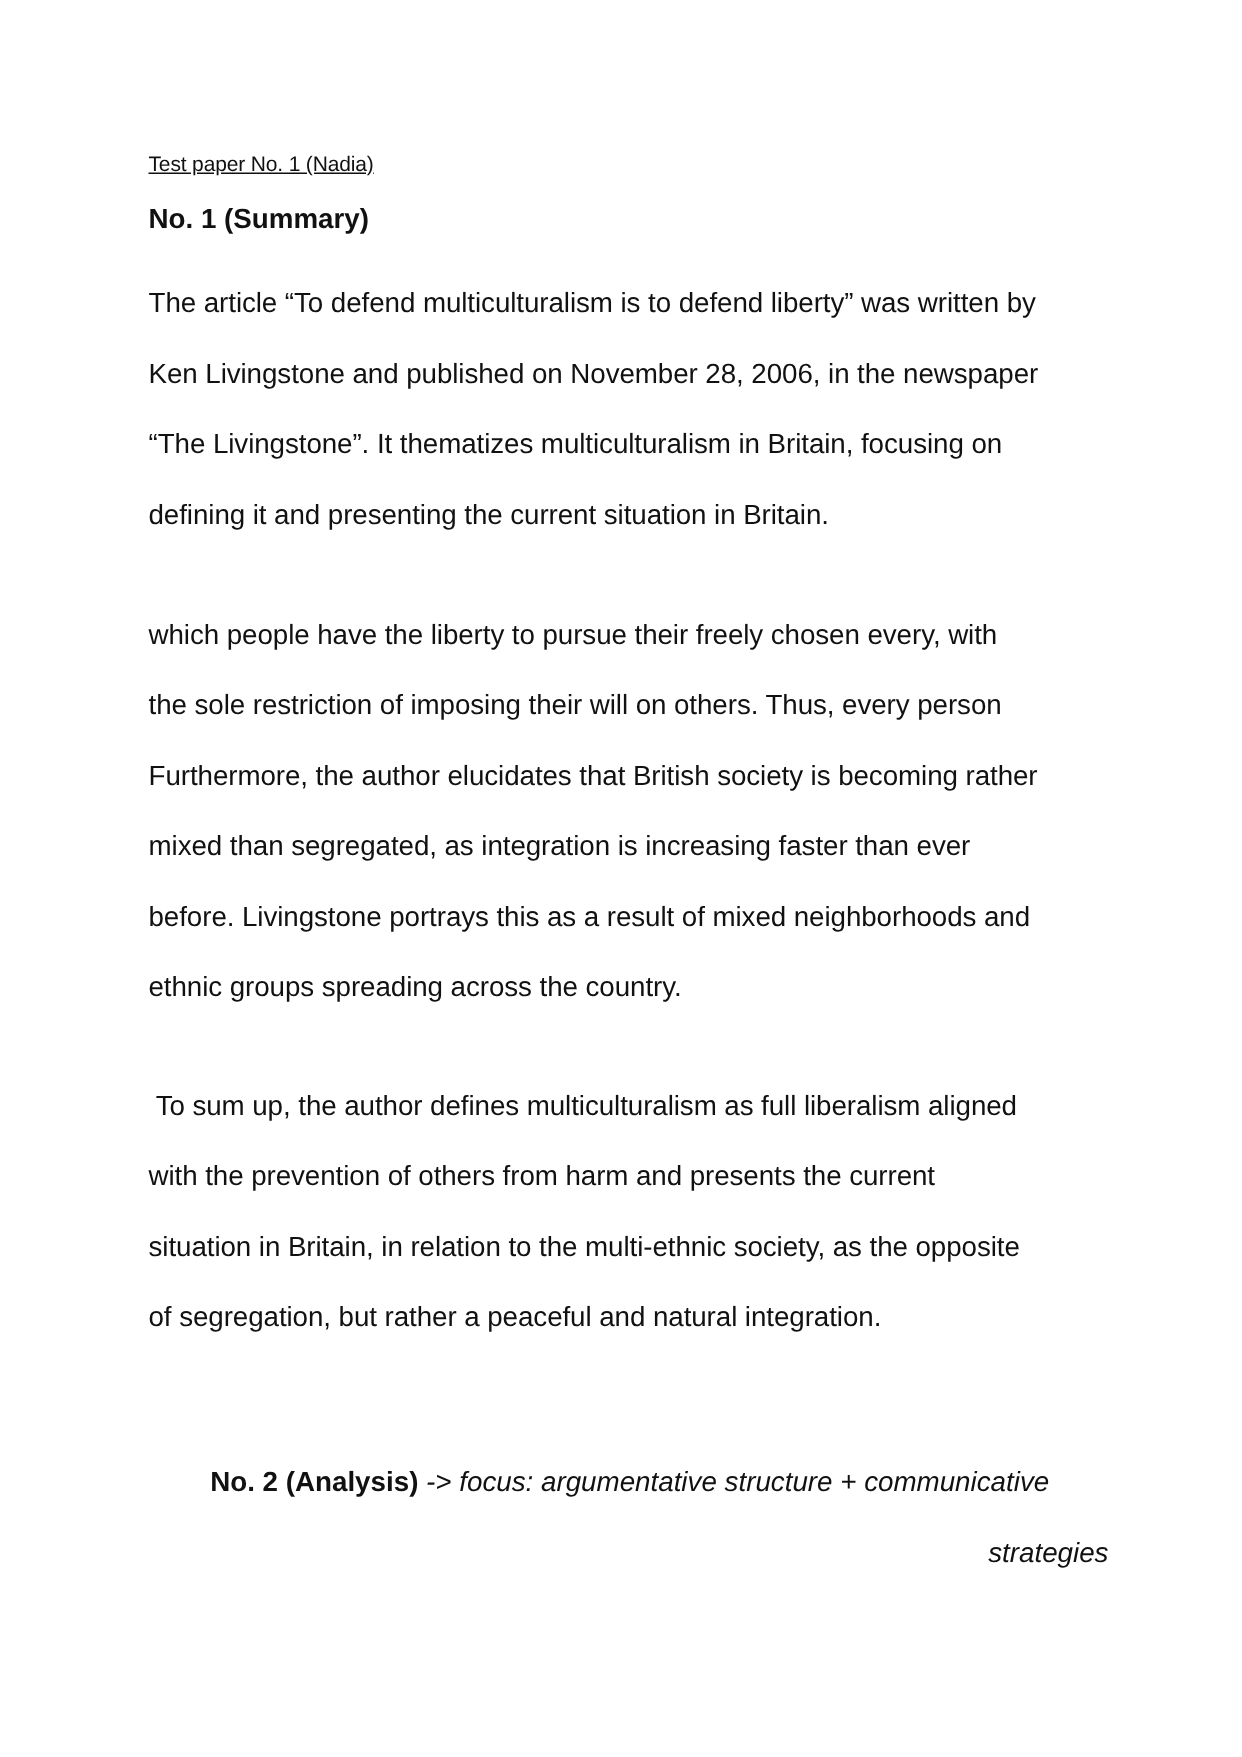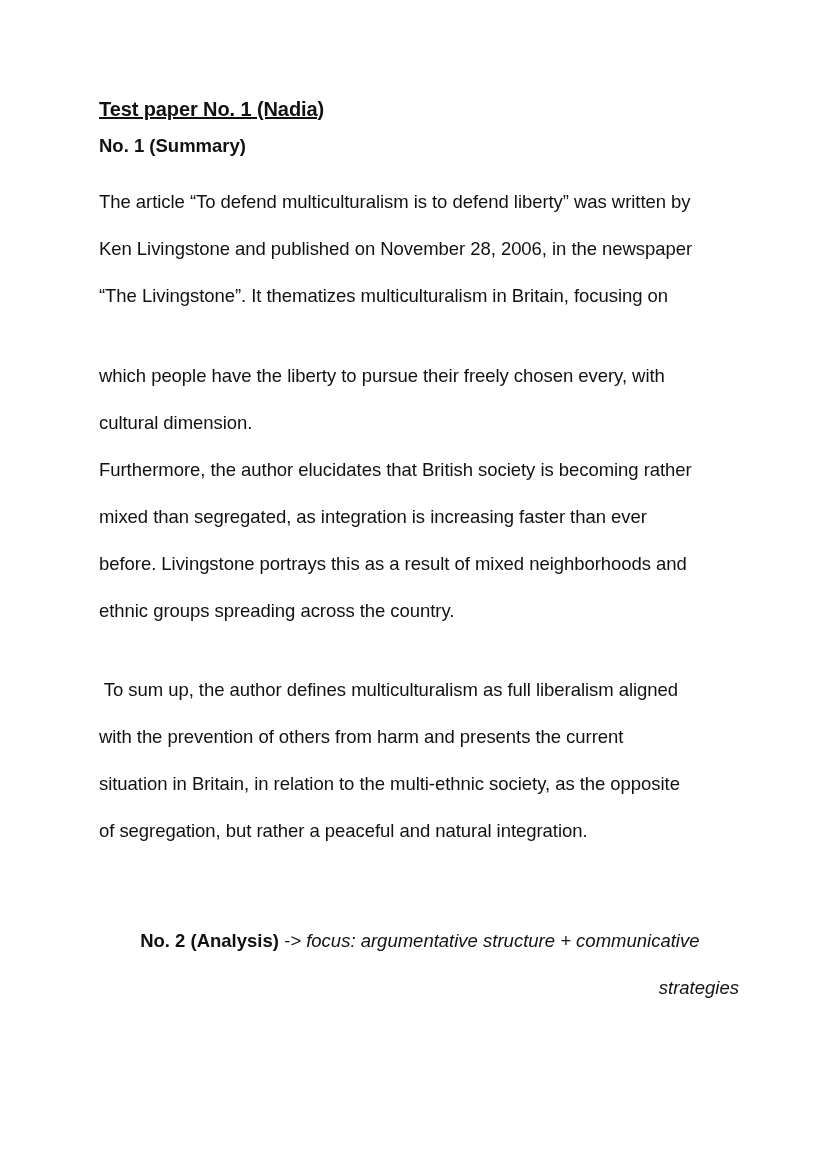--- a/index.html
+++ b/index.html
@@ -15,22 +15,22 @@
       font-family: "Liberation Sans", sans-serif;
       color: #111111;
     }
     .page {
       position: absolute;
       left: 99px;
       top: 98px;
       width: 640px;
     }
     .doc-title {
-      font-weight: bold;
-      font-size: 20px;
+      font-weight: normal;
+      font-size: 14px;
       text-decoration: underline;
       line-height: 22px;
       margin: 0 0 14px 0;
       letter-spacing: -0.1px;
     }
     .section-heading {
       font-weight: bold;
       font-size: 18.5px;
       line-height: 23.5px;
       margin: 0 0 9px 0;
@@ -59,25 +59,26 @@
 
   <div class="doc-title">Test paper No. 1 (Nadia)</div>
 
   <div class="section">
     <div class="section-heading">No. 1 (Summary)</div>
 
     <div class="para">
       <span class="line">The article “To defend multiculturalism is to defend liberty” was written by</span>
       <span class="line">Ken Livingstone and published on November 28, 2006, in the newspaper</span>
       <span class="line">“The Livingstone”. It thematizes multiculturalism in Britain, focusing on</span>
+      <span class="line">defining it and presenting the current situation in Britain.</span>
     </div>
 
     <div class="para">
       <span class="line">which people have the liberty to pursue their freely chosen every, with</span>
-      <span class="line">cultural dimension.</span>
+      <span class="line">the sole restriction of imposing their will on others. Thus, every person</span>
       <span class="line">Furthermore, the author elucidates that British society is becoming rather</span>
       <span class="line">mixed than segregated, as integration is increasing faster than ever</span>
       <span class="line">before. Livingstone portrays this as a result of mixed neighborhoods and</span>
       <span class="line">ethnic groups spreading across the country.</span>
     </div>
 
     <div class="para">
       <span class="line"> To sum up, the author defines multiculturalism as full liberalism aligned</span>
       <span class="line">with the prevention of others from harm and presents the current</span>
       <span class="line">situation in Britain, in relation to the multi-ethnic society, as the opposite</span>

